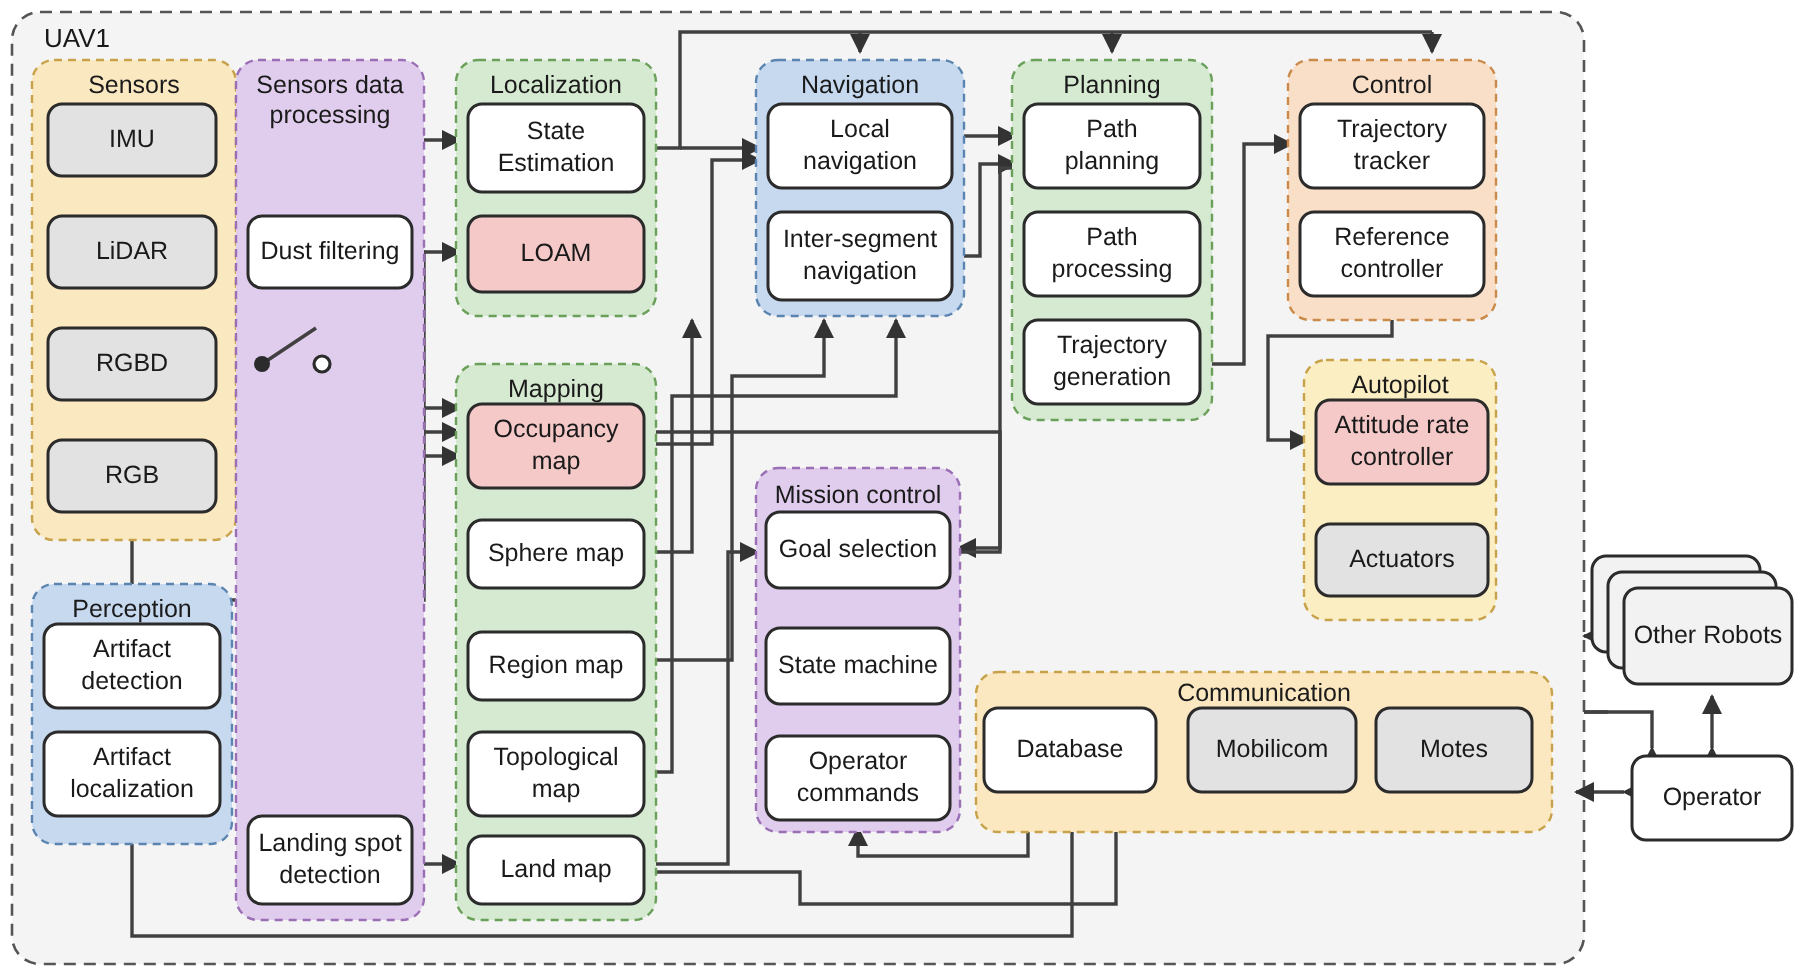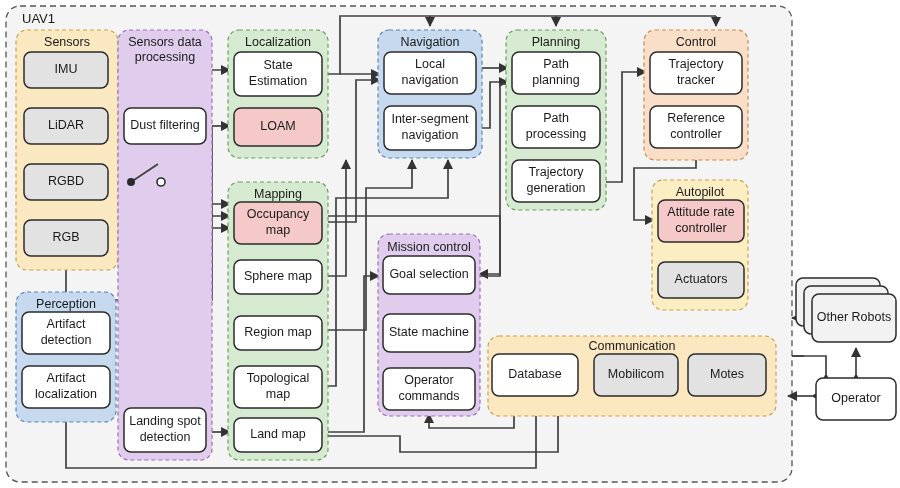--- a/index.html
+++ b/index.html
@@ -1,17 +1,17 @@
 <!DOCTYPE html>
 <html><head>
 <meta charset="utf-8">
 <style>
   html,body{margin:0;padding:0;background:#ffffff;}
   #root{position:relative;width:900px;height:488px;overflow:hidden;
-        font-family:"Liberation Sans","DejaVu Sans",sans-serif;background:#ffffff;}
+        font-family:"Liberation Sans","DejaVu Sans",sans-serif;background:#ffffff;border-radius:17px;}
   svg{position:absolute;left:0;top:0;width:900px;height:488px;}
   .nodetext{font-family:"Liberation Sans","DejaVu Sans",sans-serif;font-size:12.5px;fill:#1a1a1a;
             text-anchor:middle;dominant-baseline:middle;}
   .grouptext{font-family:"Liberation Sans","DejaVu Sans",sans-serif;font-size:12.5px;fill:#1a1a1a;
              text-anchor:middle;dominant-baseline:middle;}
   .systemtext{font-family:"Liberation Sans","DejaVu Sans",sans-serif;font-size:13px;fill:#1a1a1a;
               text-anchor:start;dominant-baseline:middle;}
 </style>
 </head>
 <body>

